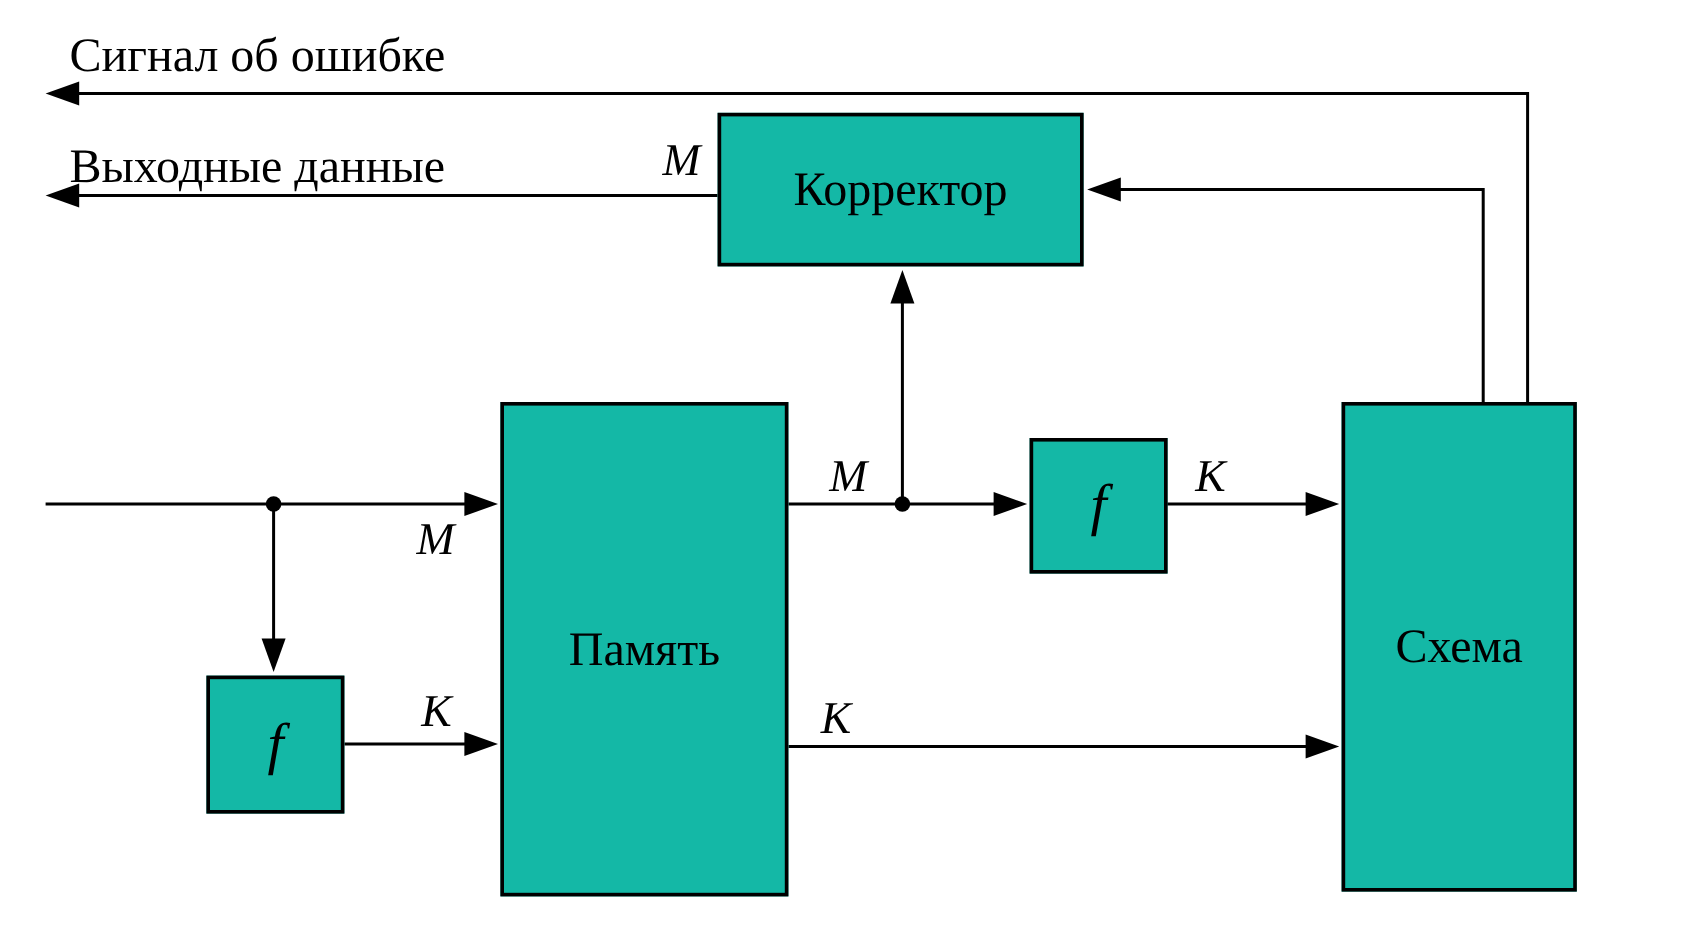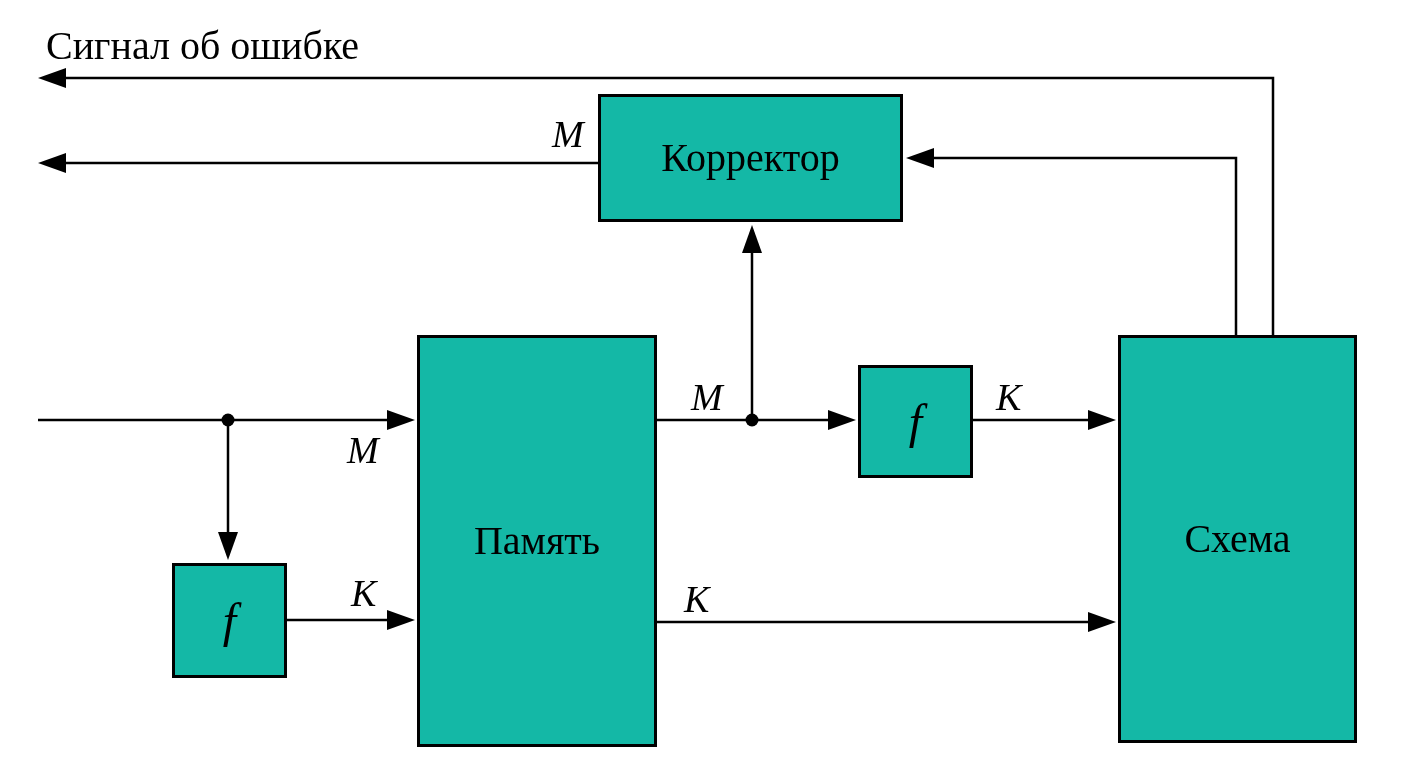--- a/index.html
+++ b/index.html
@@ -11,21 +11,21 @@
   .wires polyline{fill:none;stroke:#000;stroke-width:2.5;}
   .wires polygon{fill:#000;stroke:none;}
   .wires circle{fill:#000;stroke:none;}
   .block{
     position:absolute;border:3px solid #000;background:#14b8a6;
     display:flex;align-items:center;justify-content:center;
     text-align:center;box-sizing:border-box;
   }
   .block-label{font-size:40px;line-height:1.2;}
   .f-label{font-style:italic;font-size:48px;line-height:1;}
-  .edge-label{position:absolute;font-size:40px;line-height:1;white-space:nowrap;}
+  .edge-label{position:absolute;font-size:40px;line-height:1;white-space:nowrap;margin-left:12px;}
   .math-label{position:absolute;font-style:italic;font-size:38px;line-height:1;white-space:nowrap;}
 </style>
 </head>
 <body>
 
 <div class="stage">
 
   <svg class="wires" viewBox="0 0 1406 780" xmlns="http://www.w3.org/2000/svg">
 
     <polyline points="1273,335 1273,78 50,78"></polyline>
@@ -70,27 +70,28 @@
   </div>
 
   <div class="block" style="left:172px;top:563px;width:115px;height:115px;">
     <span class="f-label">f</span>
   </div>
 
   <div class="block" style="left:858px;top:365px;width:115px;height:113px;">
     <span class="f-label">f</span>
   </div>
 
-  <div class="block" style="left:1118px;top:335px;width:239px;height:408px;">
+  <div class="block" style="left:1118px;top:335px;width:196px;height:408px;">
     <span class="block-label">
       <span>Схема</span><br>
     </span>
   </div>
 
   <div class="edge-label" style="left:46px;top:26px;">Сигнал об ошибке</div>
+  <div class="edge-label" style="left:46px;top:119px;">Выходные данные</div>
 
   <div class="math-label" style="left:552px;top:115px;">M</div>
   <div class="math-label" style="left:347px;top:431px;">M</div>
   <div class="math-label" style="left:691px;top:378px;">M</div>
   <div class="math-label" style="left:351px;top:574px;">K</div>
   <div class="math-label" style="left:996px;top:378px;">K</div>
   <div class="math-label" style="left:684px;top:580px;">K</div>
 
 </div>
 

